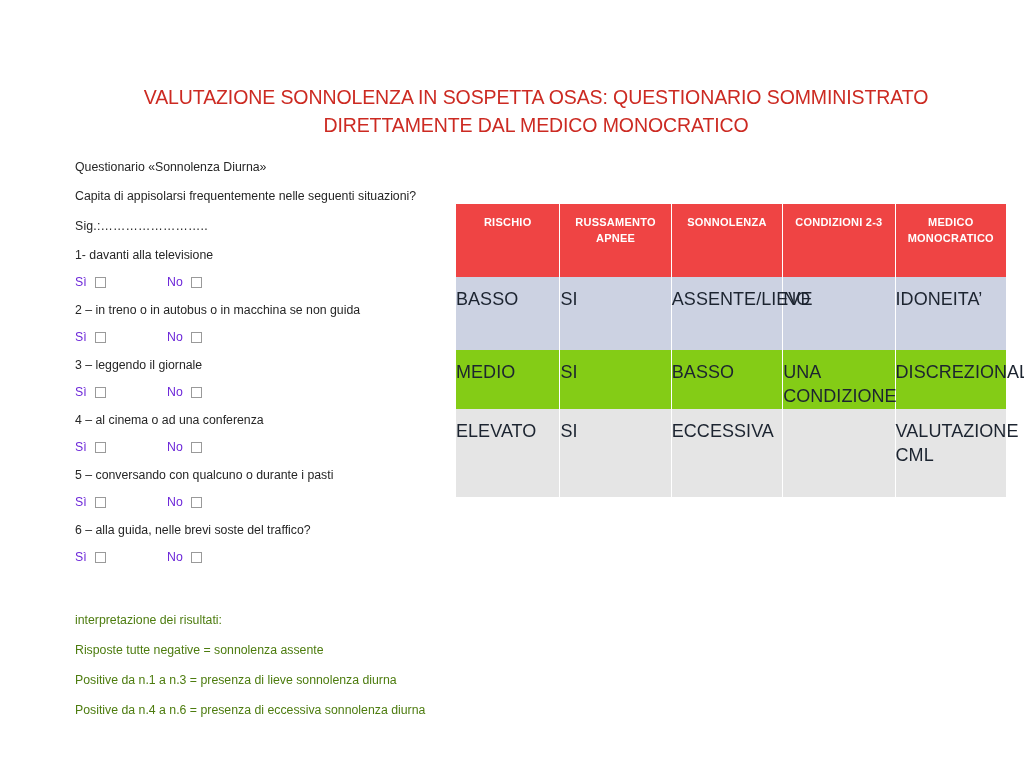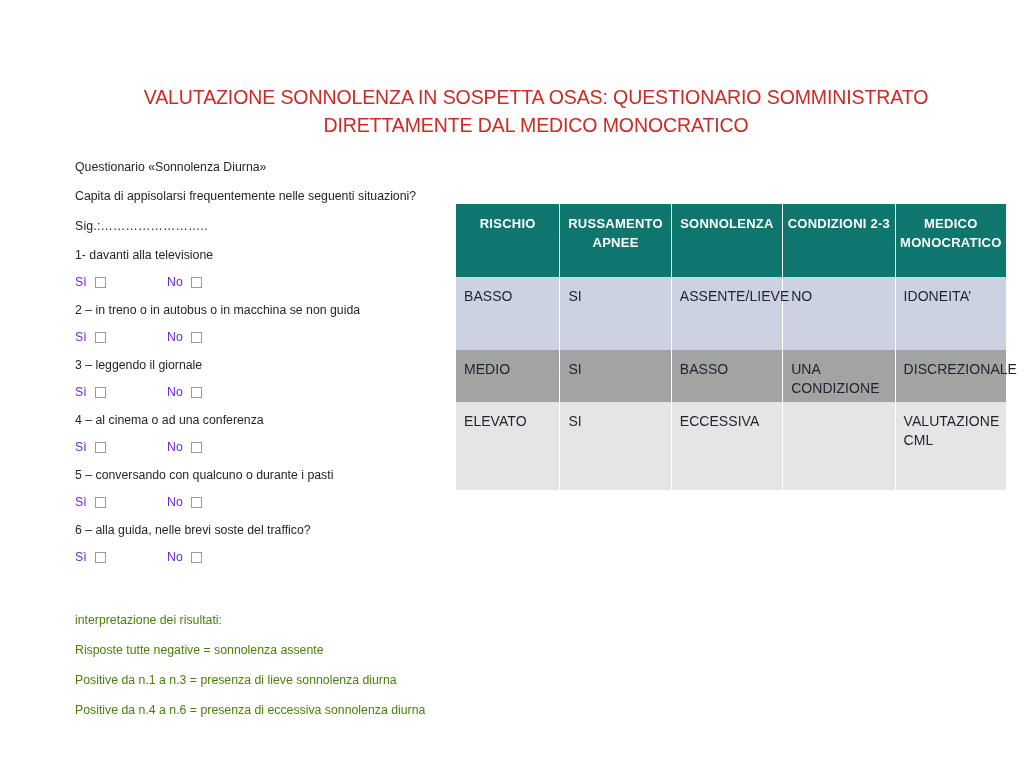--- a/index.html
+++ b/index.html
@@ -98,41 +98,41 @@
     border-spacing: 1.5px 0;
     table-layout: fixed;
   }
   .risk-table col.c0 { width: 103px; }
   .risk-table col.c1 { width: 110px; }
   .risk-table col.c2 { width: 110px; }
   .risk-table col.c3 { width: 111px; }
   .risk-table col.c4 { width: 110px; }
 
   .risk-table th {
-    background: #0f766e;
+    background: #ef4444;
     color: #ffffff;
-    font-size: 13px;
+    font-size: 11px;
     font-weight: bold;
     letter-spacing: 0.25px;
     text-align: center;
     vertical-align: top;
     padding: 11px 4px 0 4px;
     height: 73px;
     line-height: 1.45;
   }
   .risk-table td {
-    font-size: 14px;
+    font-size: 18px;
     color: #1c2430;
     vertical-align: top;
-    padding: 10px 0 0 8px;
+    padding: 10px 0 0 0;
     line-height: 1.35;
     letter-spacing: 0.05px;
   }
   tr.row-a td { background: #ccd2e2; height: 73px; }
-  tr.row-b td { background: #a3a3a3; height: 52px; }
+  tr.row-b td { background: #84cc16; height: 52px; }
   tr.row-c td { background: #e5e5e5; height: 88px; }
 </style>
 </head>
 <body>
 
 <div class="slide-title">
   <span>VALUTAZIONE SONNOLENZA IN SOSPETTA OSAS: QUESTIONARIO SOMMINISTRATO</span>
   <span class="line2">DIRETTAMENTE DAL MEDICO MONOCRATICO</span>
 </div>
 

